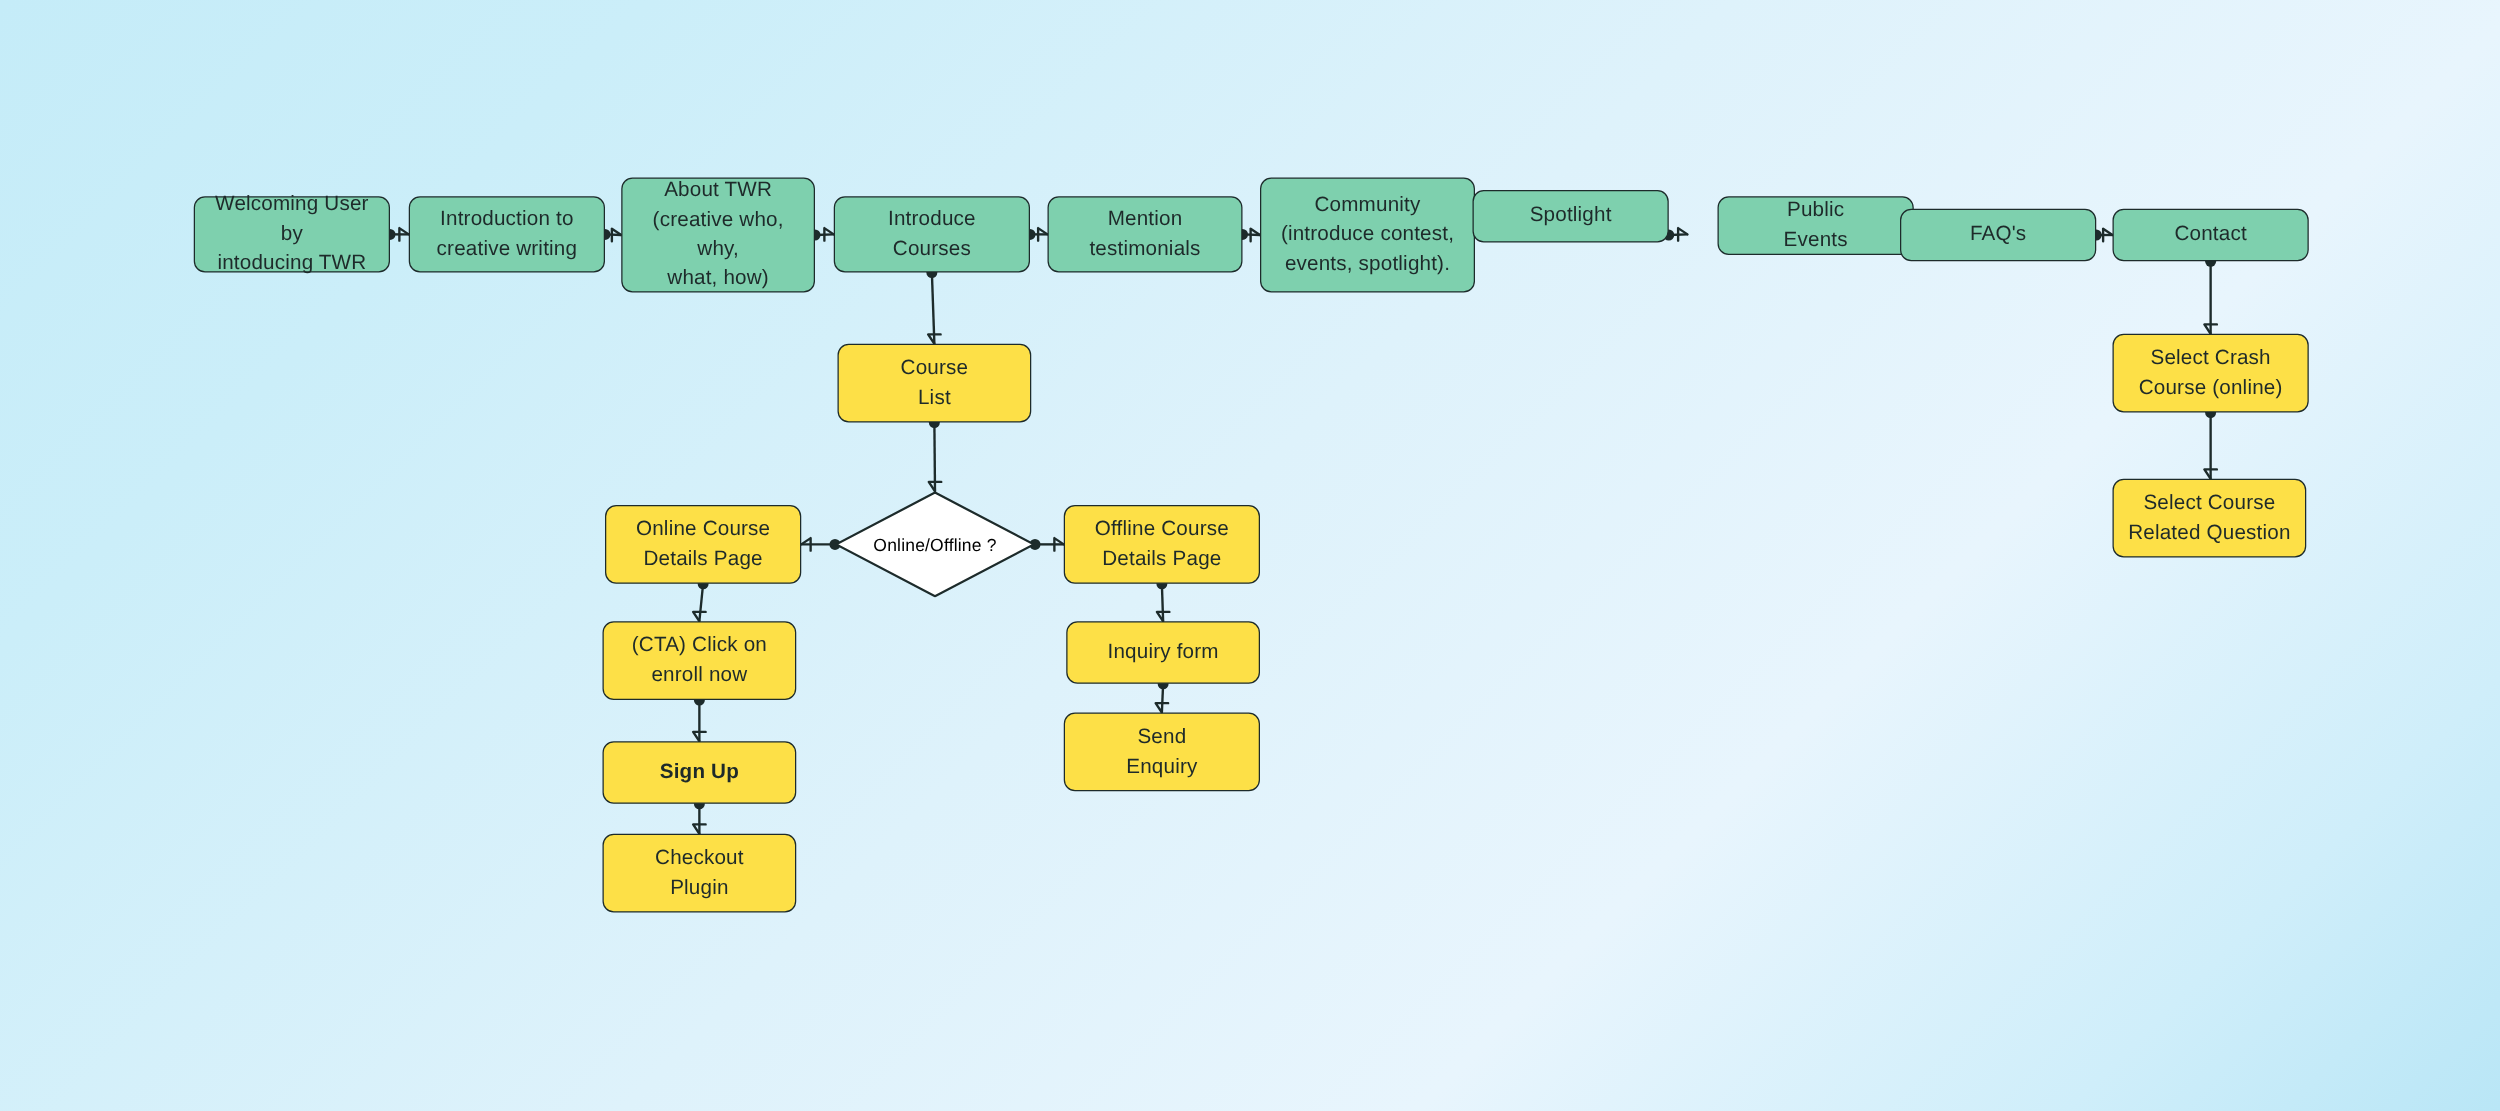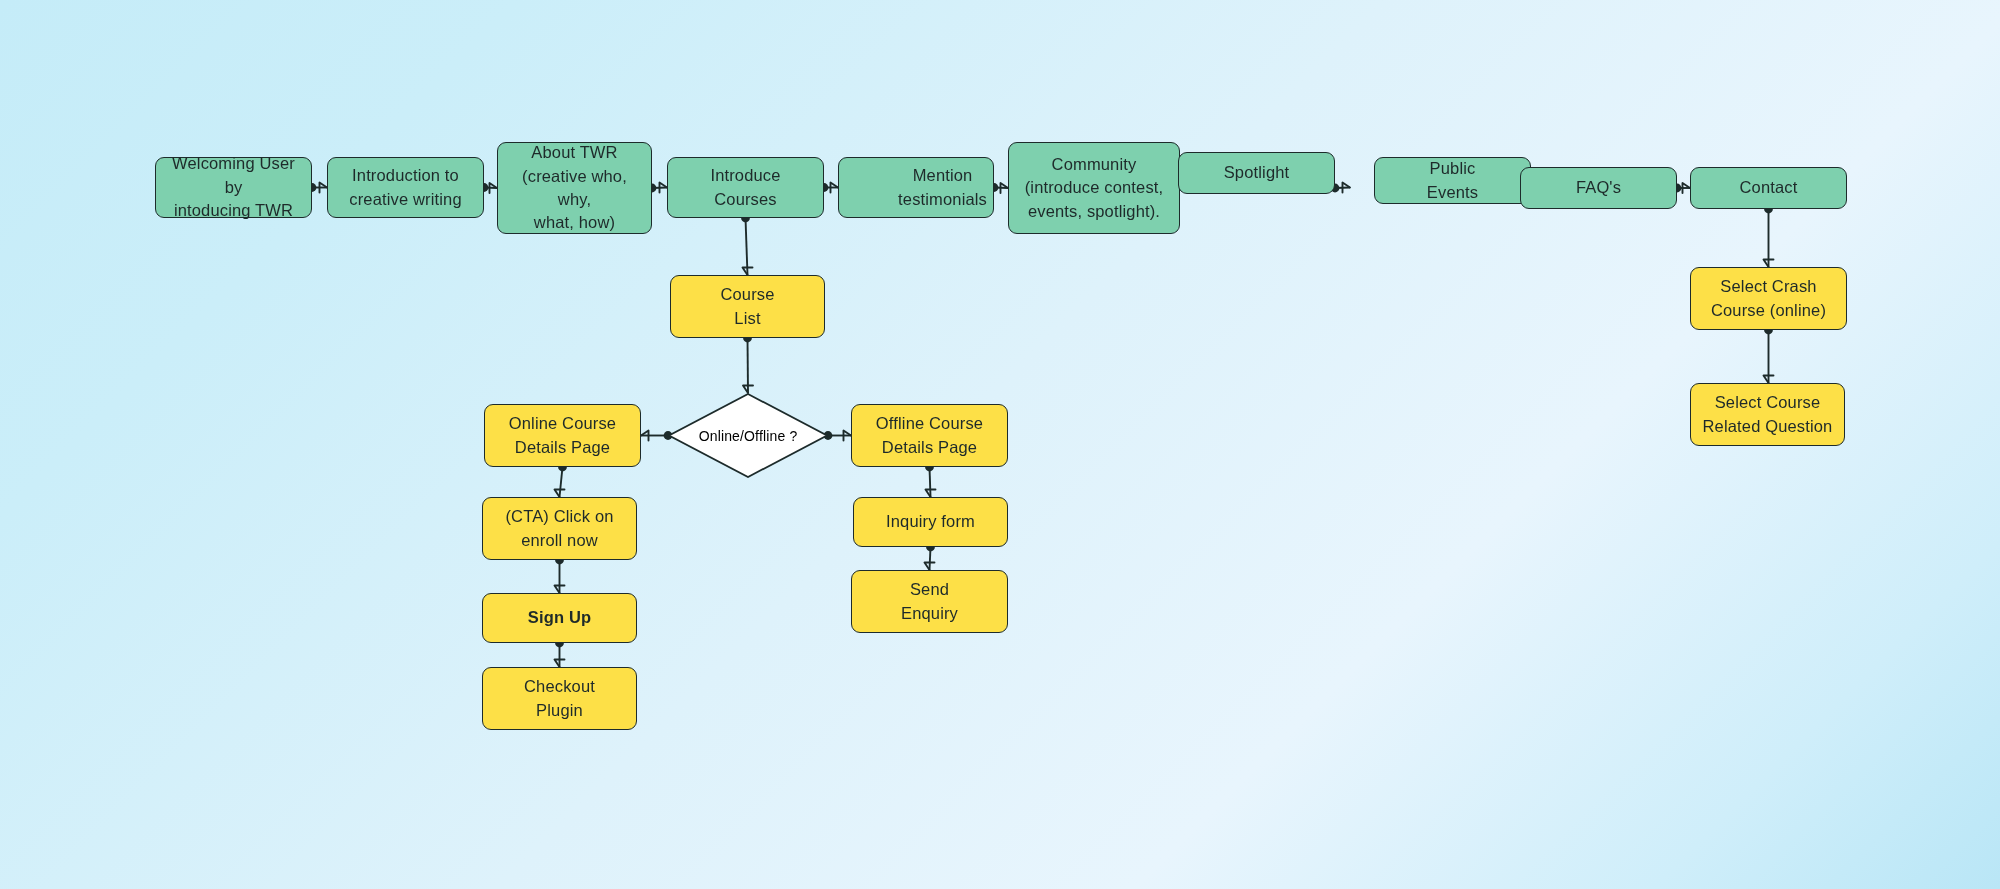--- a/index.html
+++ b/index.html
@@ -152,21 +152,21 @@
       </div>
       <div class="node green" style="left: 497px; top: 142px; width: 155px; height: 92px;">
         <span class="lbl">About TWR
 (creative who, why,
 what, how)</span>
       </div>
       <div class="node green" style="left: 667px; top: 157px; width: 157px; height: 61px; text-align: center;">
         <span class="lbl">Introduce
 Courses</span>
       </div>
-      <div class="node green" style="left: 838px; top: 157px; width: 156px; height: 61px; justify-content: flex-end;">
+      <div class="node green" style="left: 838px; top: 157px; width: 156px; height: 61px;">
         <span class="lbl">Mention
 testimonials</span>
       </div>
       <div class="node green" style="left: 1008px; top: 142px; width: 172px; height: 92px;">
         <span class="lbl">Community
 (introduce contest,
 events, spotlight).</span>
       </div>
       <div class="node green" style="left: 1178px; top: 152px; width: 157px; height: 42px;">
         <span class="lbl">Spotlight</span>

